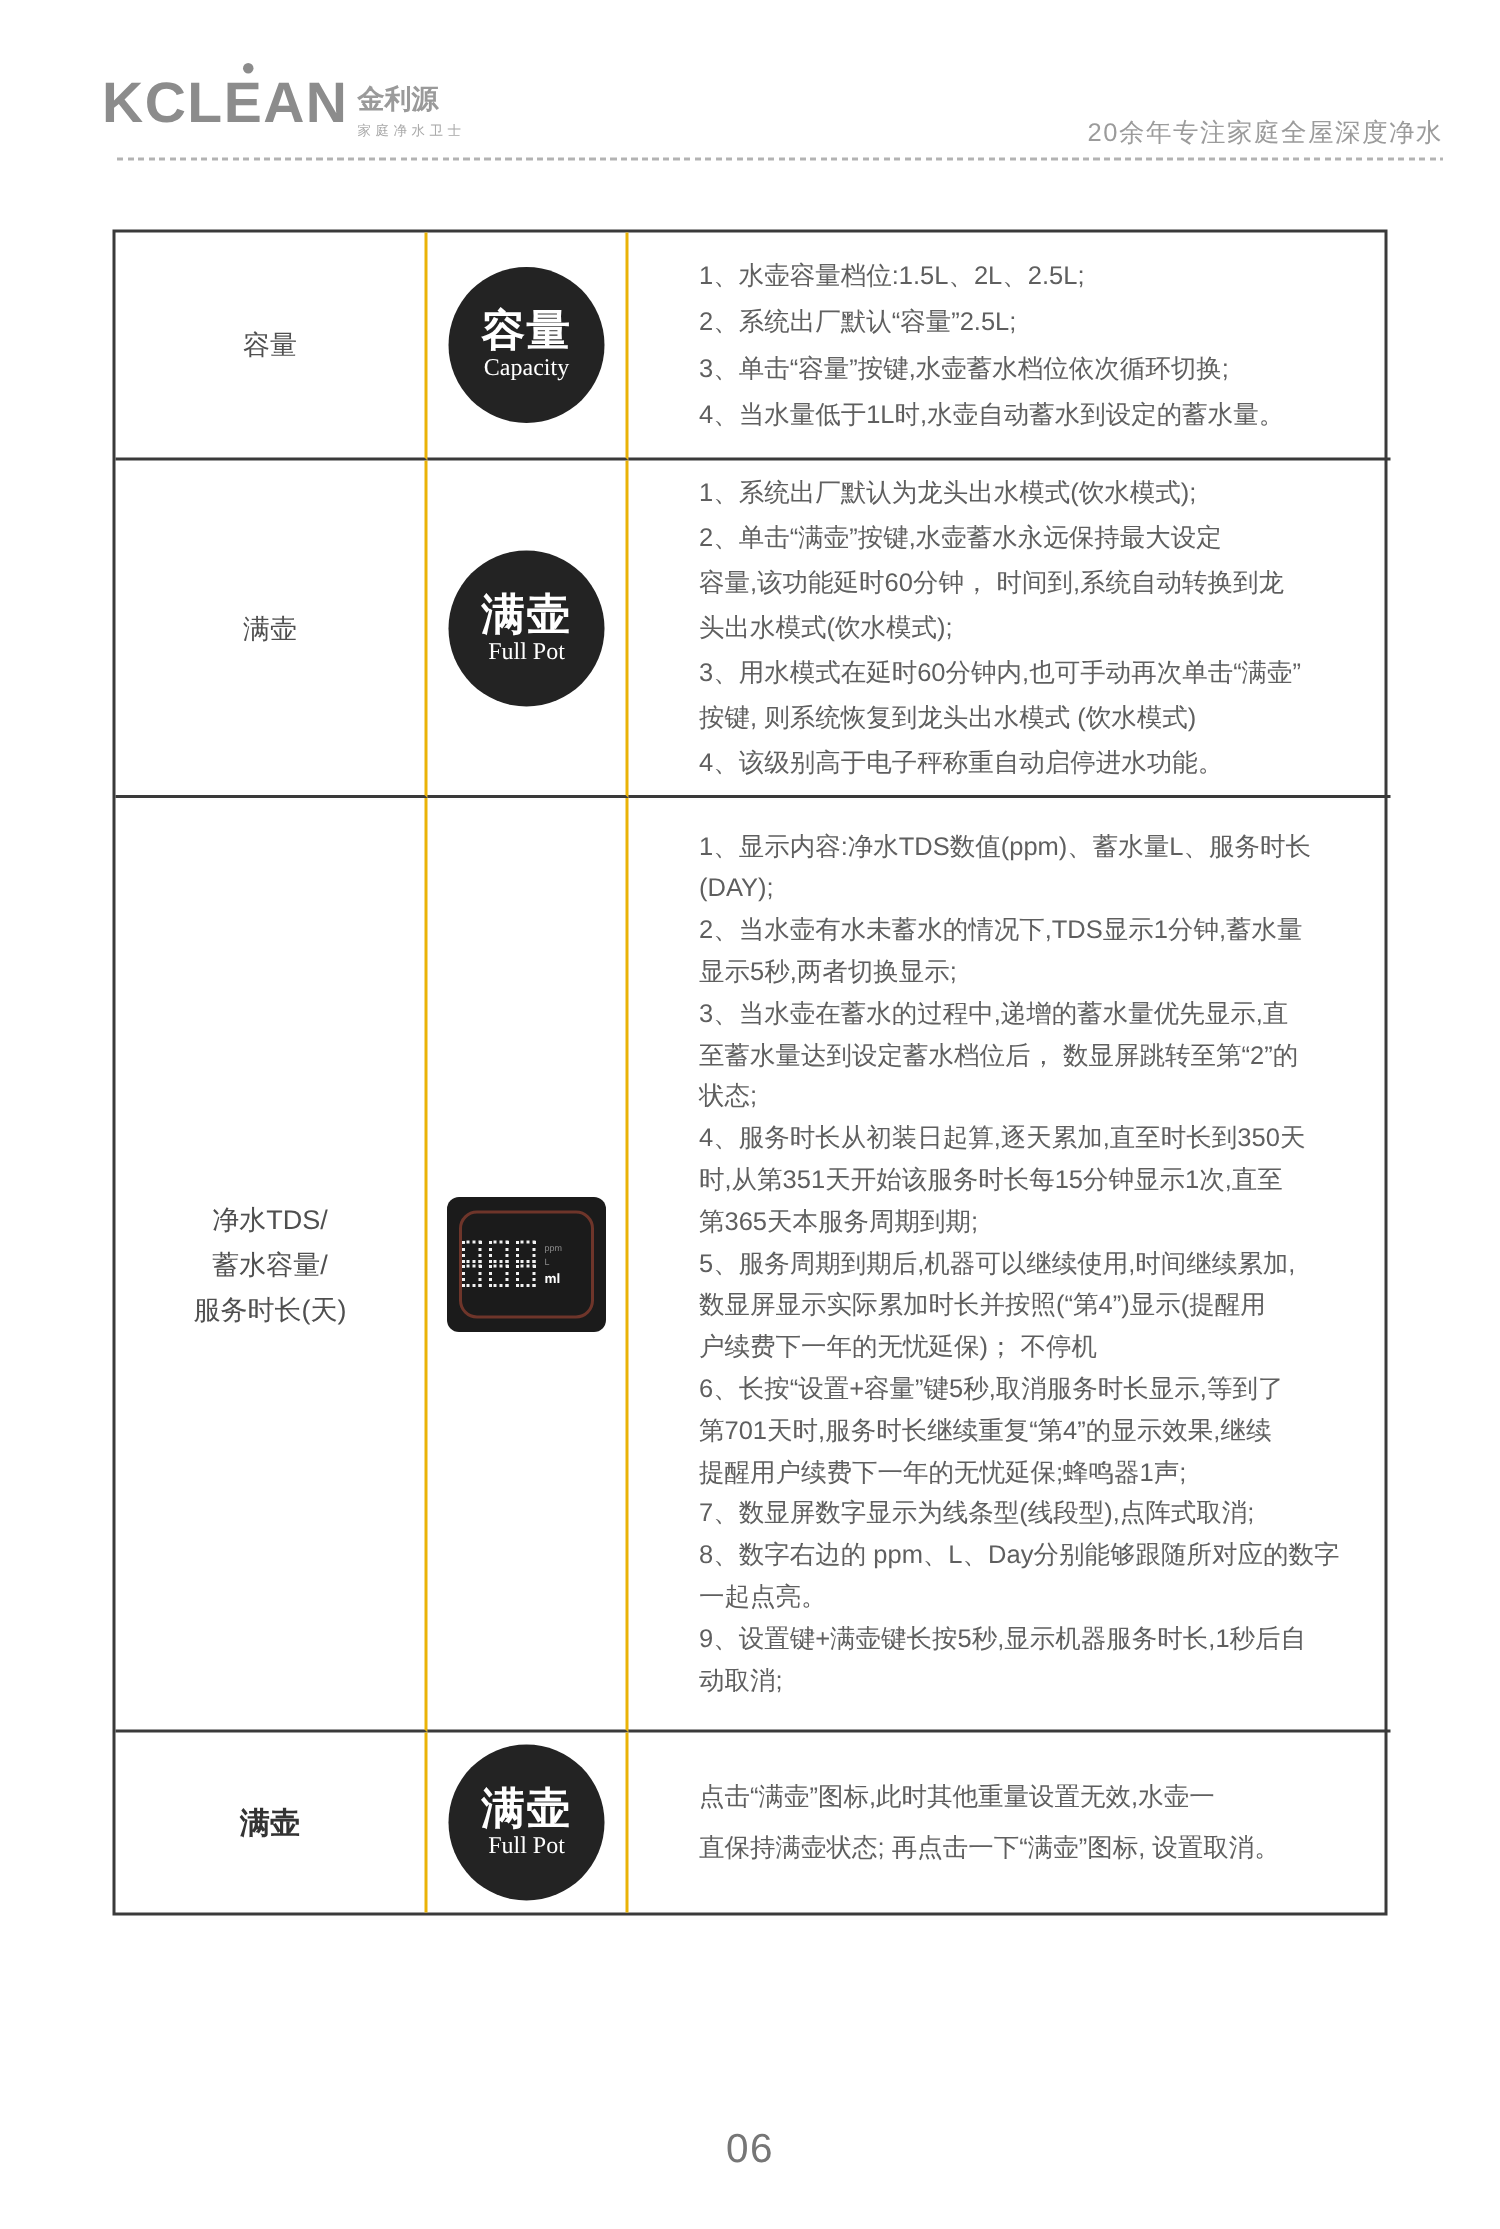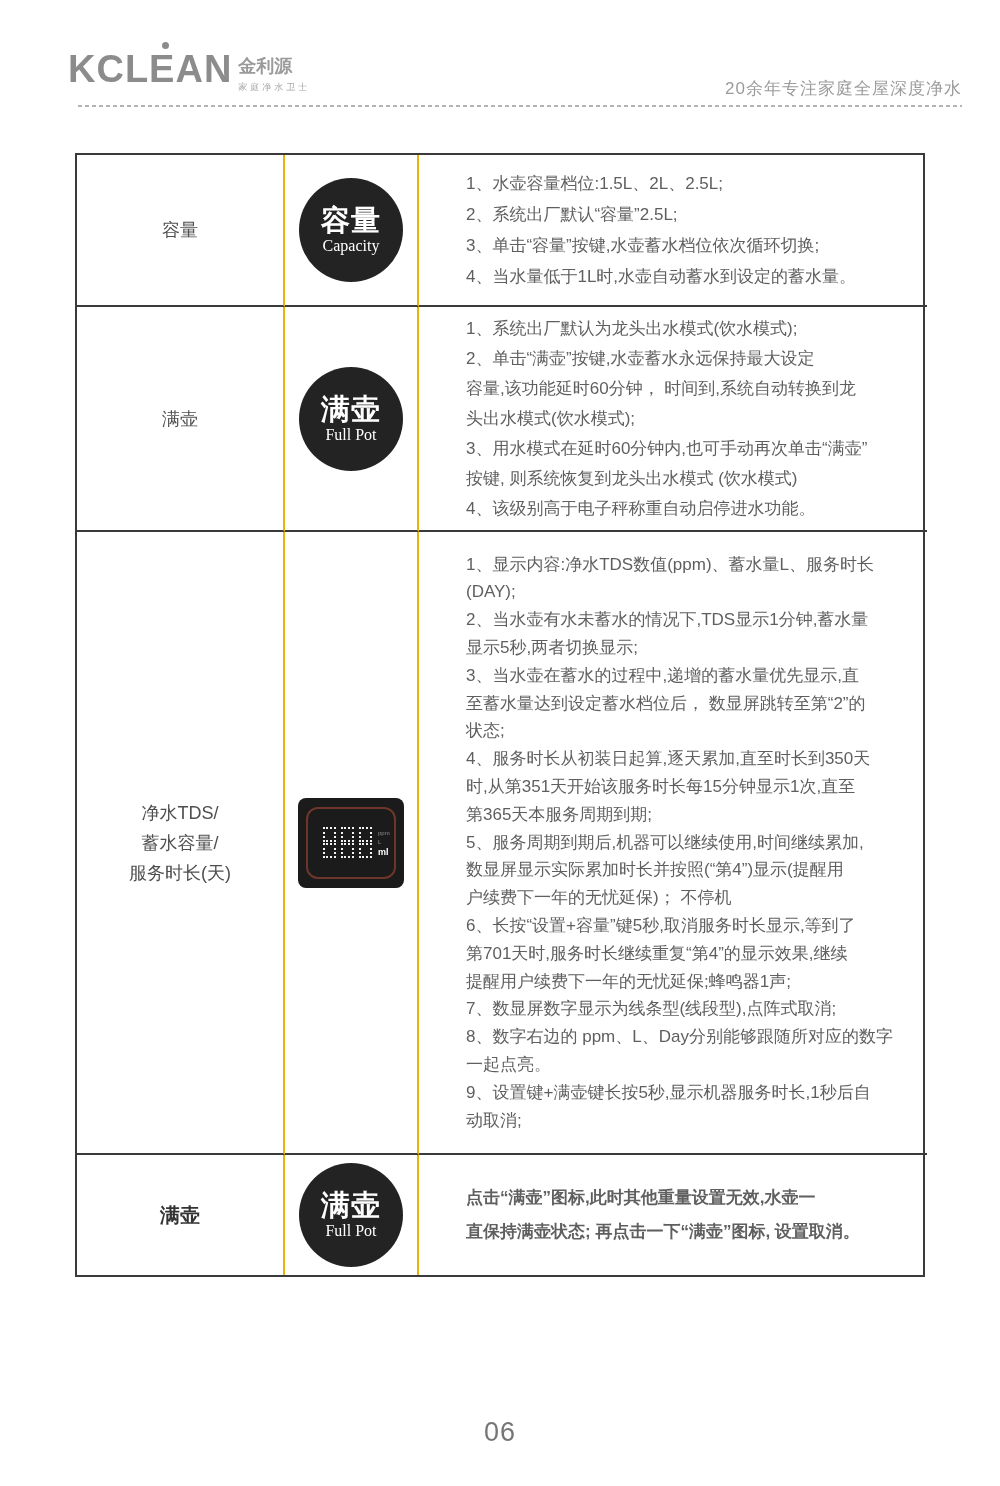--- a/index.html
+++ b/index.html
@@ -39,39 +39,39 @@
   .cell.last-row { border-bottom:none; }
   .label-cell { font-size:18px; color:#4f4f4f; text-align:center; }
   .label-cell .multi { line-height:30px; }
   .label-bold { font-size:20px; font-weight:700; color:#333; }
 
   .text-cell { flex-direction:column; align-items:flex-start; justify-content:center;
                padding-left:18px; padding-right:6px; color:#5f5f5f; font-size:17px; }
   .lh31 .line { line-height:31px; }
   .lh30 .line { line-height:30px; }
   .lh28 .line { line-height:27.8px; }
-  .lh34 .line { line-height:34px; font-weight:700; }
+  .lh34 .line { line-height:34px; font-weight:400; }
 
   
   .circle-icon {
     width:104px; height:104px; border-radius:50%; background:#232323;
     display:flex; flex-direction:column; align-items:center; justify-content:center;
     color:#ffffff; font-family:"DejaVu Serif", serif;
   }
   .circle-cn { font-size:29px; font-weight:700; line-height:32px; letter-spacing:1px; }
   .circle-en { font-size:16px; line-height:20px; font-weight:400;font-family:Liberation Serif, serif; }
 
   
   .display-icon {
     position:relative; width:106px; height:90px; background:#1b1b1b; border-radius:8px;
   }
   .display-frame {
     position:absolute; left:8px; top:9px; right:8px; bottom:9px;
     border:2px solid #6e352a; border-radius:12px;
-    display:flex; align-items:center; padding-left:15px;
+    display:flex; align-items:center; padding-left:0;
   }
   .digits { display:flex; gap:5px; }
   .digit8 { display:flex; flex-direction:column; gap:1px; }
   .digit8 span { display:block; width:13px; height:15px; border:2px dotted #f2f2f2; }
   .units { display:flex; flex-direction:column; margin-left:6px; margin-top:2px; }
   .unit-dim { font-size:6px; color:#8d8d8d; line-height:9px; font-family:"Liberation Sans", sans-serif; }
   .unit-bright { font-size:9px; color:#ffffff; font-weight:700; line-height:11px; font-family:"Liberation Sans", sans-serif; }
 
   .page-number { position:absolute; left:0; right:0; top:1412px; text-align:center;
                  font-size:27px; color:#767676; letter-spacing:1px; }

